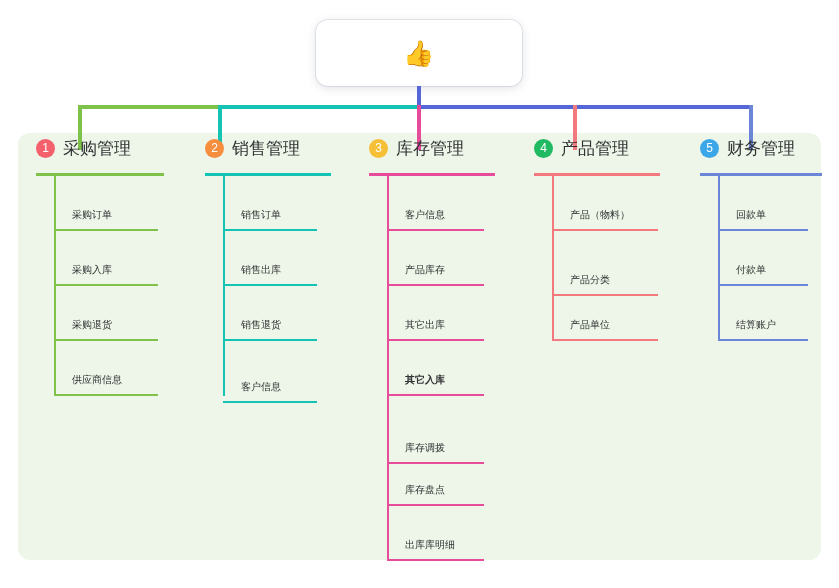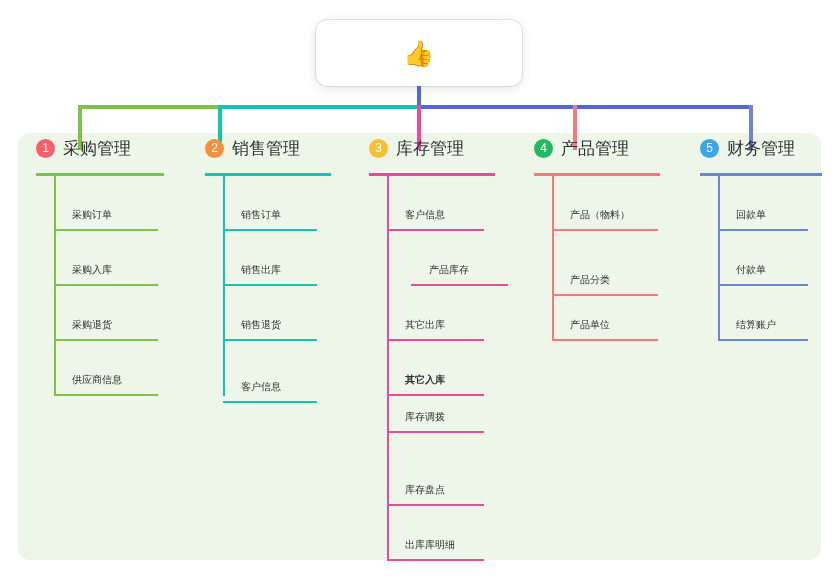--- a/index.html
+++ b/index.html
@@ -220,33 +220,33 @@
         <div class="col-head">
           <span class="badge" style="background: rgb(245, 192, 55);">3</span>
           <span class="col-title">库存管理</span>
         </div>
         <div class="head-rule" style="width: 126px; background: rgb(231, 76, 155);"></div>
         <div class="spine" style="height: 385px; background: rgb(231, 76, 155);"></div>
         <div class="leaf" style="top: 43px; width: 97px;">
           <span class="leaf-label">客户信息</span>
           <div class="leaf-rule" style="width: 97px; background: rgb(231, 76, 155);"></div>
         </div>
-        <div class="leaf" style="top: 98px; width: 97px; margin-left: 24px;">
+        <div class="leaf" style="top: 98px; width: 97px;">
           <span class="leaf-label">产品库存</span>
           <div class="leaf-rule" style="width: 97px; background: rgb(231, 76, 155);"></div>
         </div>
         <div class="leaf" style="top: 153px; width: 97px;">
           <span class="leaf-label">其它出库</span>
           <div class="leaf-rule" style="width: 97px; background: rgb(231, 76, 155);"></div>
         </div>
         <div class="leaf" style="top: 208px; width: 97px; font-weight: bold;">
           <span class="leaf-label">其它入库</span>
           <div class="leaf-rule" style="width: 97px; background: rgb(231, 76, 155);"></div>
         </div>
-        <div class="leaf" style="top: 245px; width: 97px;">
+        <div class="leaf" style="top: 276px; width: 97px;">
           <span class="leaf-label">库存调拨</span>
           <div class="leaf-rule" style="width: 97px; background: rgb(231, 76, 155);"></div>
         </div>
         <div class="leaf" style="top: 318px; width: 97px;">
           <span class="leaf-label">库存盘点</span>
           <div class="leaf-rule" style="width: 97px; background: rgb(231, 76, 155);"></div>
         </div>
         <div class="leaf" style="top: 373px; width: 97px;">
           <span class="leaf-label">出库库明细</span>
           <div class="leaf-rule" style="width: 97px; background: rgb(231, 76, 155);"></div>

